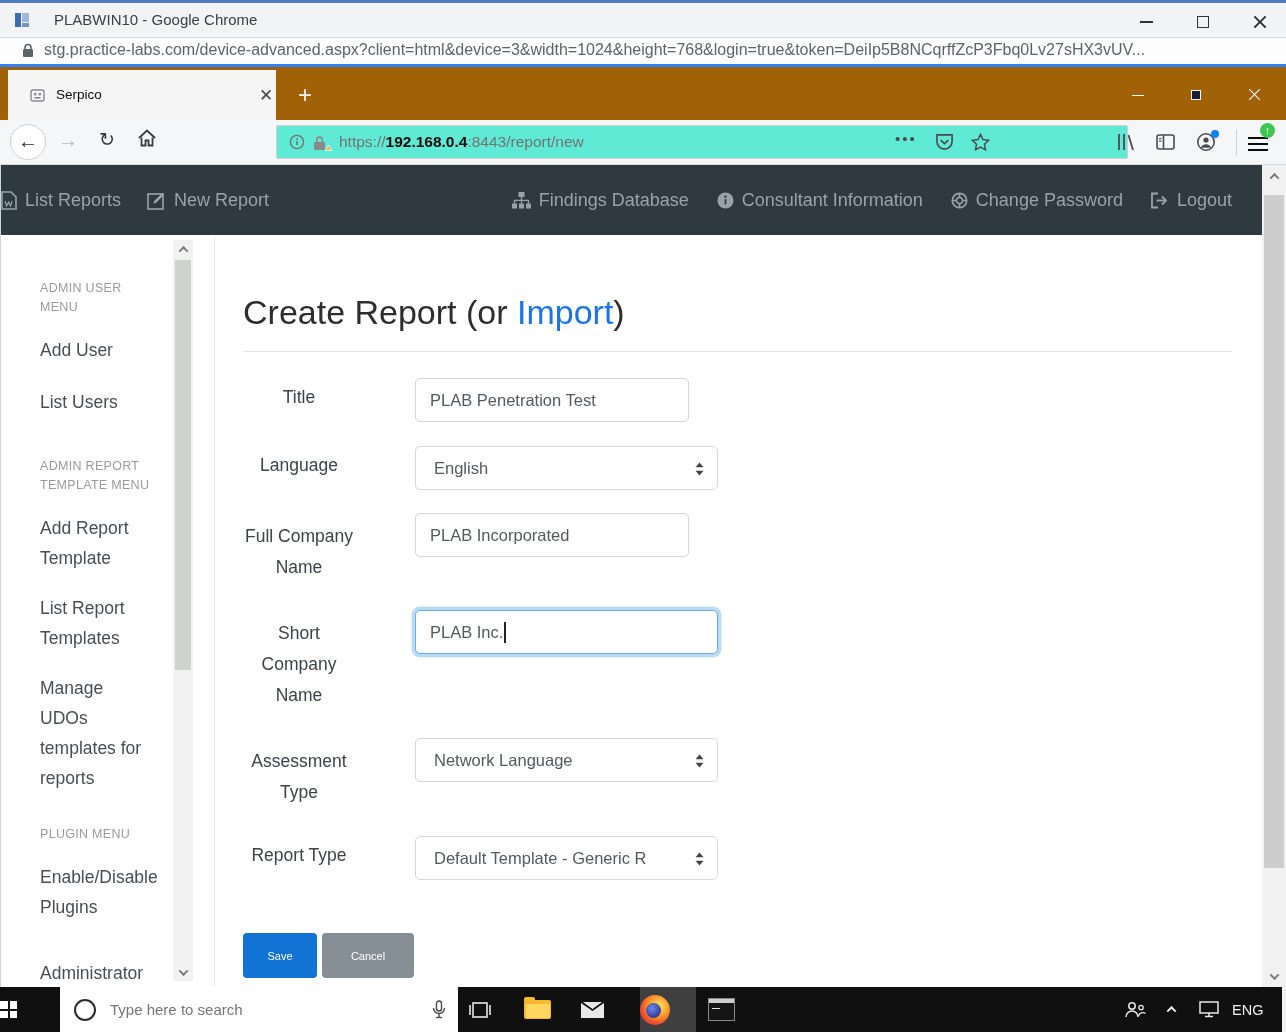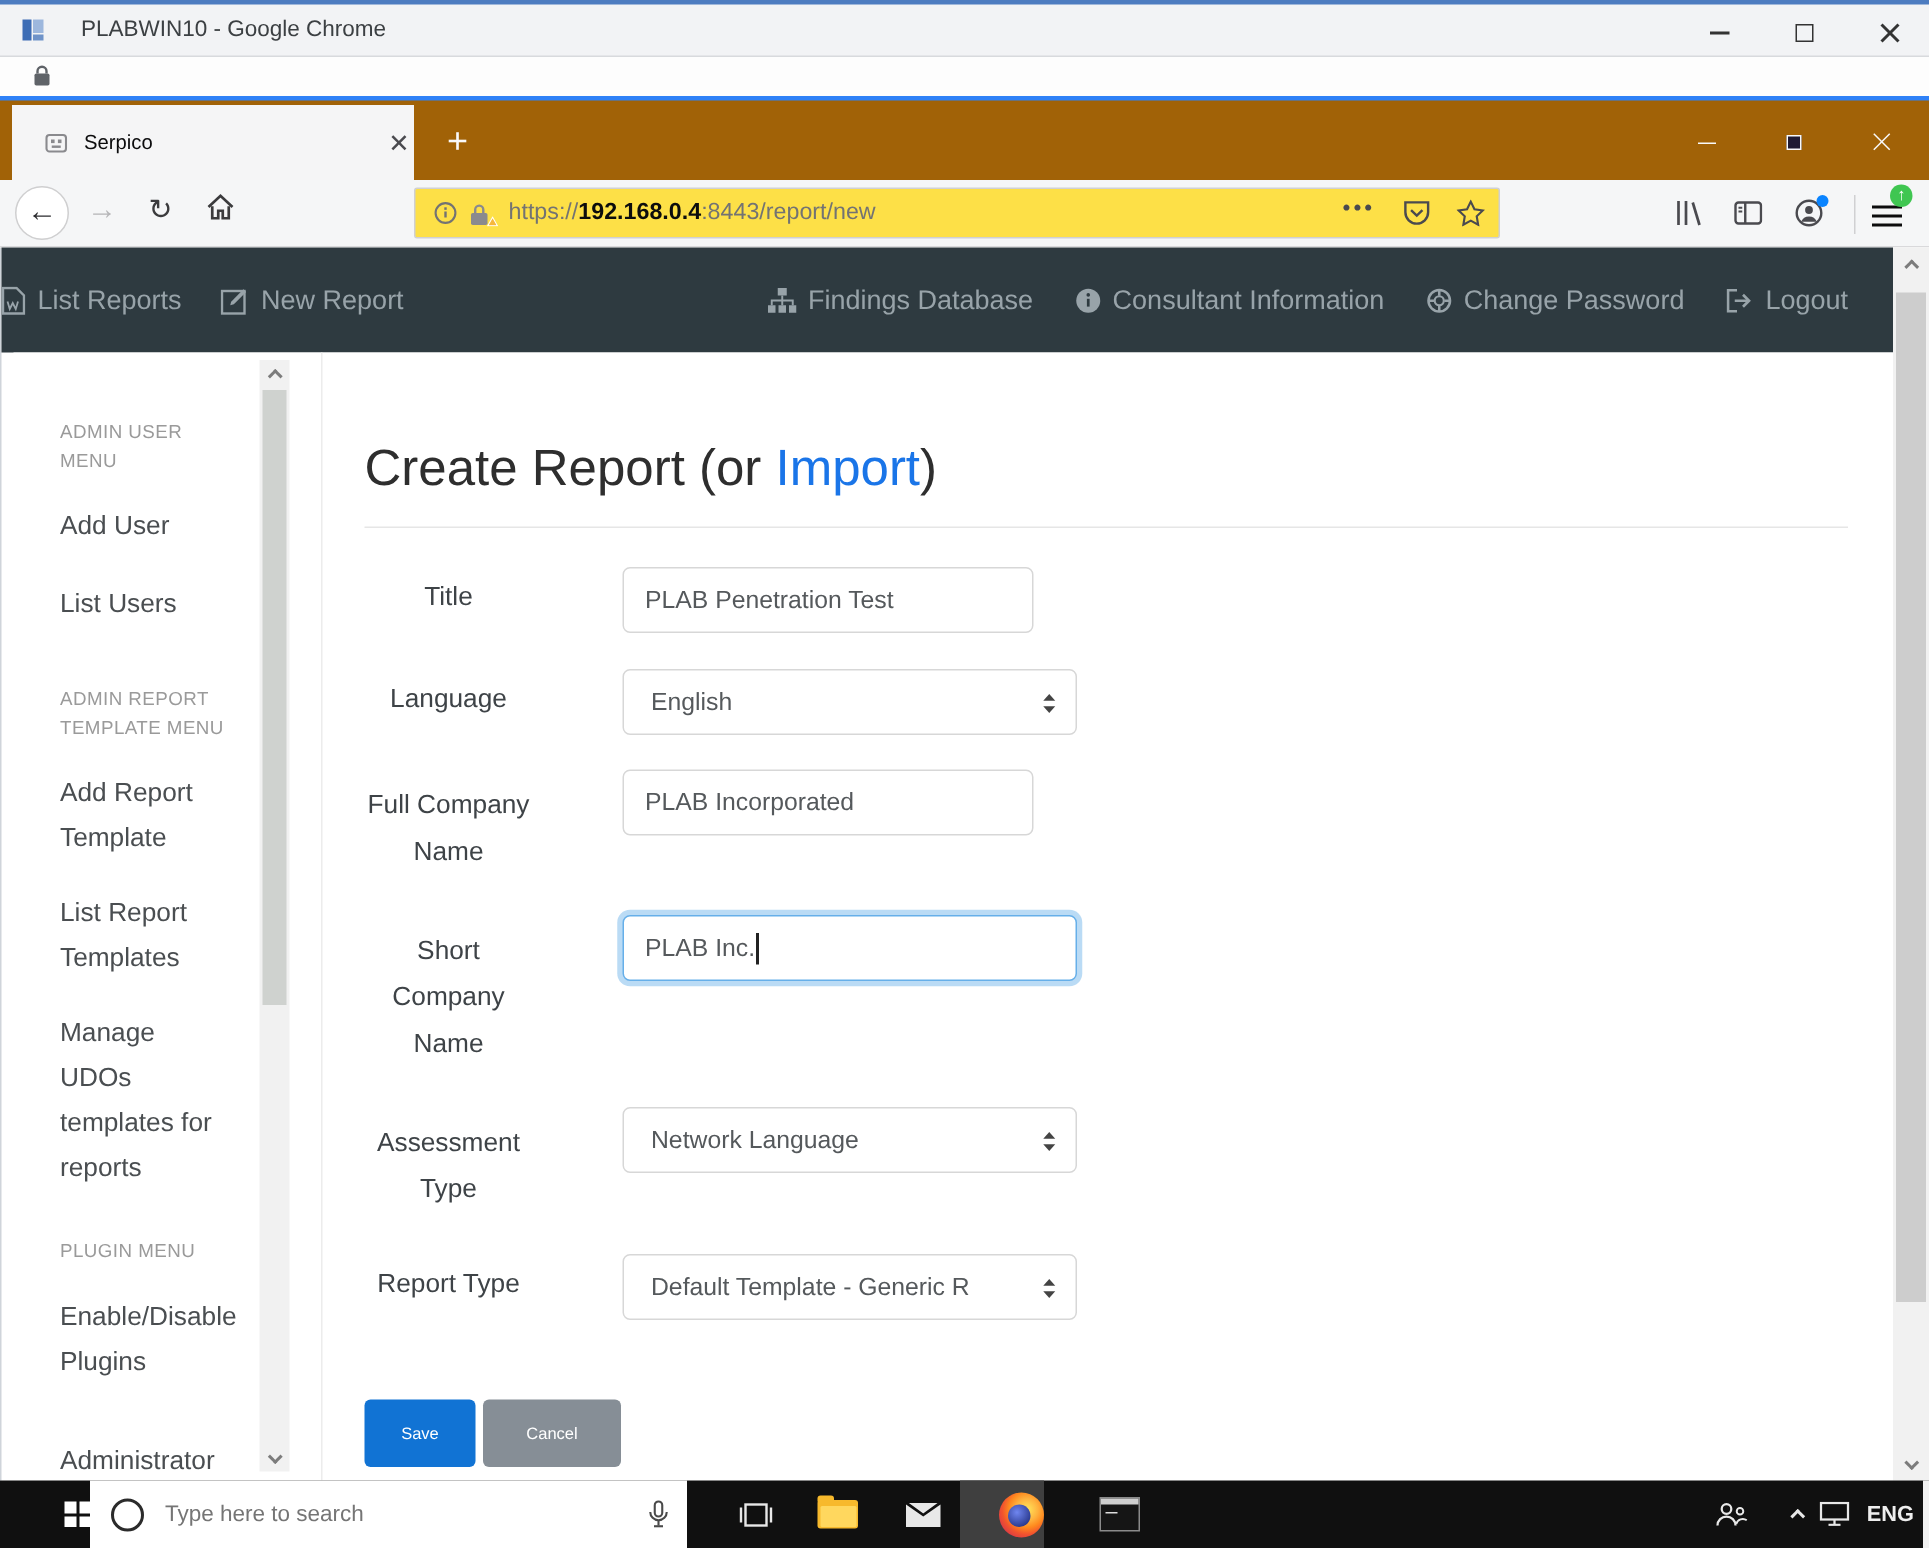--- a/index.html
+++ b/index.html
@@ -41,21 +41,21 @@
   .fc-x::before,.fc-x::after { content:""; position:absolute; left:-1px; top:5.5px; width:15px; border-top:1.6px solid #f9f9fa; }
   .fc-x::before { transform:rotate(45deg); } .fc-x::after { transform:rotate(-45deg); }
 
   .ff-toolbar { position:absolute; left:0; top:120px; width:1286px; height:45px;
     background:#f5f6f7; border-bottom:1px solid #d9d9db; }
   .nav-back { position:absolute; left:10px; top:4px; width:36px; height:36px; border-radius:50%;
     border:1px solid #cfcfd0; background:#fff; color:#2b2b2e; font-size:20px; text-align:center; line-height:33px; }
   .nav-fwd { position:absolute; left:58px; top:9px; font-size:20px; color:#b6b6b8; }
   .nav-reload { position:absolute; left:99px; top:8px; font-size:19px; color:#3b3b3d; }
   .nav-home { position:absolute; left:137px; top:9px; }
-  .ff-urlbar { position:absolute; left:276px; top:5px; width:724px; height:34px; background:#fde047;
+  .ff-urlbar { position:absolute; left:276px; top:5px; width:852px; height:34px; background:#5eead4;
     border:1px solid #d0d0d2; border-radius:2px; }
   .ub-info { position:absolute; left:12px; top:8px; }
   .ub-lock { position:absolute; left:36px; top:9px; }
   .ub-text { position:absolute; left:62px; top:7px; font-size:15.5px; white-space:nowrap; }
   .ub-text .dim { color:#737373; }
   .ub-text .host { color:#0c0c0d; font-weight:700; }
   .ub-dots { position:absolute; left:618px; top:4px; font-size:15px; letter-spacing:2px; color:#4a4a4f; }
   .ub-pocket { position:absolute; left:658px; top:7px; }
   .ub-star { position:absolute; left:694px; top:7px; }
   .tb-library { position:absolute; left:1116px; top:13px; }
@@ -112,21 +112,21 @@
   .caret { display:inline-block; width:1.5px; height:21px; background:#222; margin-left:1px; }
   .sel-arrows { position:absolute; right:12px; top:14px; }
   .btn { display:inline-block; height:45px; border:none; border-radius:4px; color:#fff; font-size:11px;
     font-family:"Liberation Sans", sans-serif; cursor:pointer; }
   .btn-save { width:74px; background:#1173d4; margin-right:5px; }
   .btn-cancel { width:92px; background:#868e96; }
   .btn-row { position:absolute; left:28px; top:698px; }
 
   
   .taskbar { position:absolute; left:0; top:987px; width:1286px; height:45px; background:#101010; }
-  .tb-cell { position:absolute; top:0; height:45px; display:flex; align-items:center; justify-content:flex-end;font-weight:bold; }
+  .tb-cell { position:absolute; top:0; height:45px; display:flex; align-items:center; justify-content:flex-start; }
   .start { left:0; width:60px; }
   .winlogo { width:17px; height:17px; display:grid; grid-template-columns:1fr 1fr; grid-template-rows:1fr 1fr; gap:2px; }
   .winlogo span { background:#fff; }
   .searchbox { position:absolute; left:60px; top:0; width:398px; height:45px; background:#fff; display:flex; align-items:center; }
   .cortana { width:22px; height:22px; border:2.5px solid #2b2b2b; border-radius:50%; margin:0 14px 0 14px; }
   .search-input { flex:1; border:none; outline:none; font-size:15px; color:#5a5a5a;
     font-family:"Liberation Sans", sans-serif; background:transparent; }
   .mic { margin-right:12px; }
   .cell-taskview { left:468px; width:48px; } .cell-explorer { left:524px; width:48px; }
   .cell-mail { left:580px; width:48px; } .cell-firefox { left:640px; width:56px; background:#3f3f3f; }
@@ -168,20 +168,21 @@
     <div class="winctl" style="left:1245px">
         <span class="wc-x"></span>
       </div>
   </div>
 
   <div class="chrome-urlrow">
     <svg class="chrome-lock" width="12" height="15" viewBox="0 0 12 15">
         <rect x="1" y="6" width="10" height="8" rx="1.2" fill="#5f6368"></rect>
         <path d="M3 6V4.5a3 3 0 0 1 6 0V6" fill="none" stroke="#5f6368" stroke-width="1.6"></path>
       </svg>
+    <span class="chrome-url">stg.practice-labs.com/device-advanced.aspx?client=html&amp;device=3&amp;width=1024&amp;height=768&amp;login=true&amp;token=DeiIp5B8NCqrffZcP3Fbq0Lv27sHX3vUV...</span>
   </div>
 
   <div class="ff-tabstrip">
     <div class="ff-tab">
       <svg class="ff-favicon" width="15" height="15" viewBox="0 0 15 15">
           <rect x="1" y="2" width="13" height="11" rx="2" fill="none" stroke="#8a8a8e" stroke-width="1.4"></rect>
           <rect x="4" y="5" width="2.4" height="2.4" fill="#8a8a8e"></rect>
           <rect x="8.6" y="5" width="2.4" height="2.4" fill="#8a8a8e"></rect>
           <rect x="4.5" y="9" width="6" height="1.6" fill="#8a8a8e"></rect>
         </svg>

